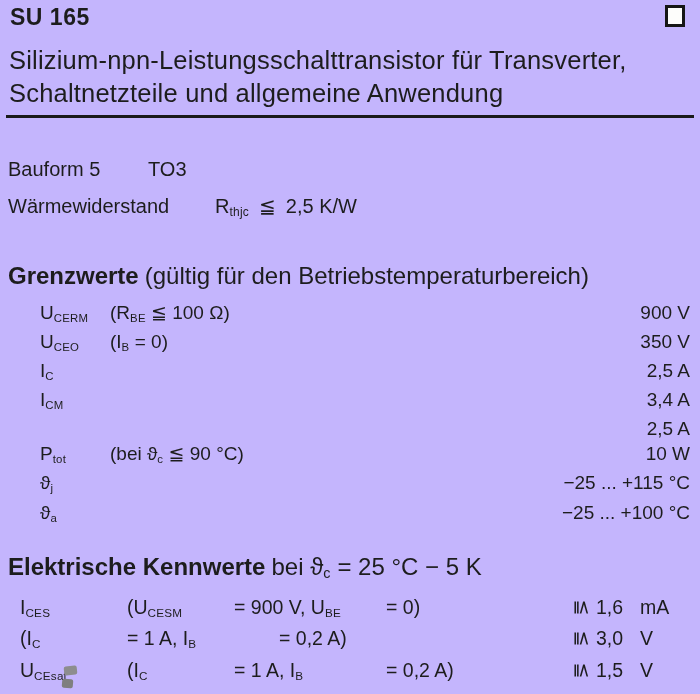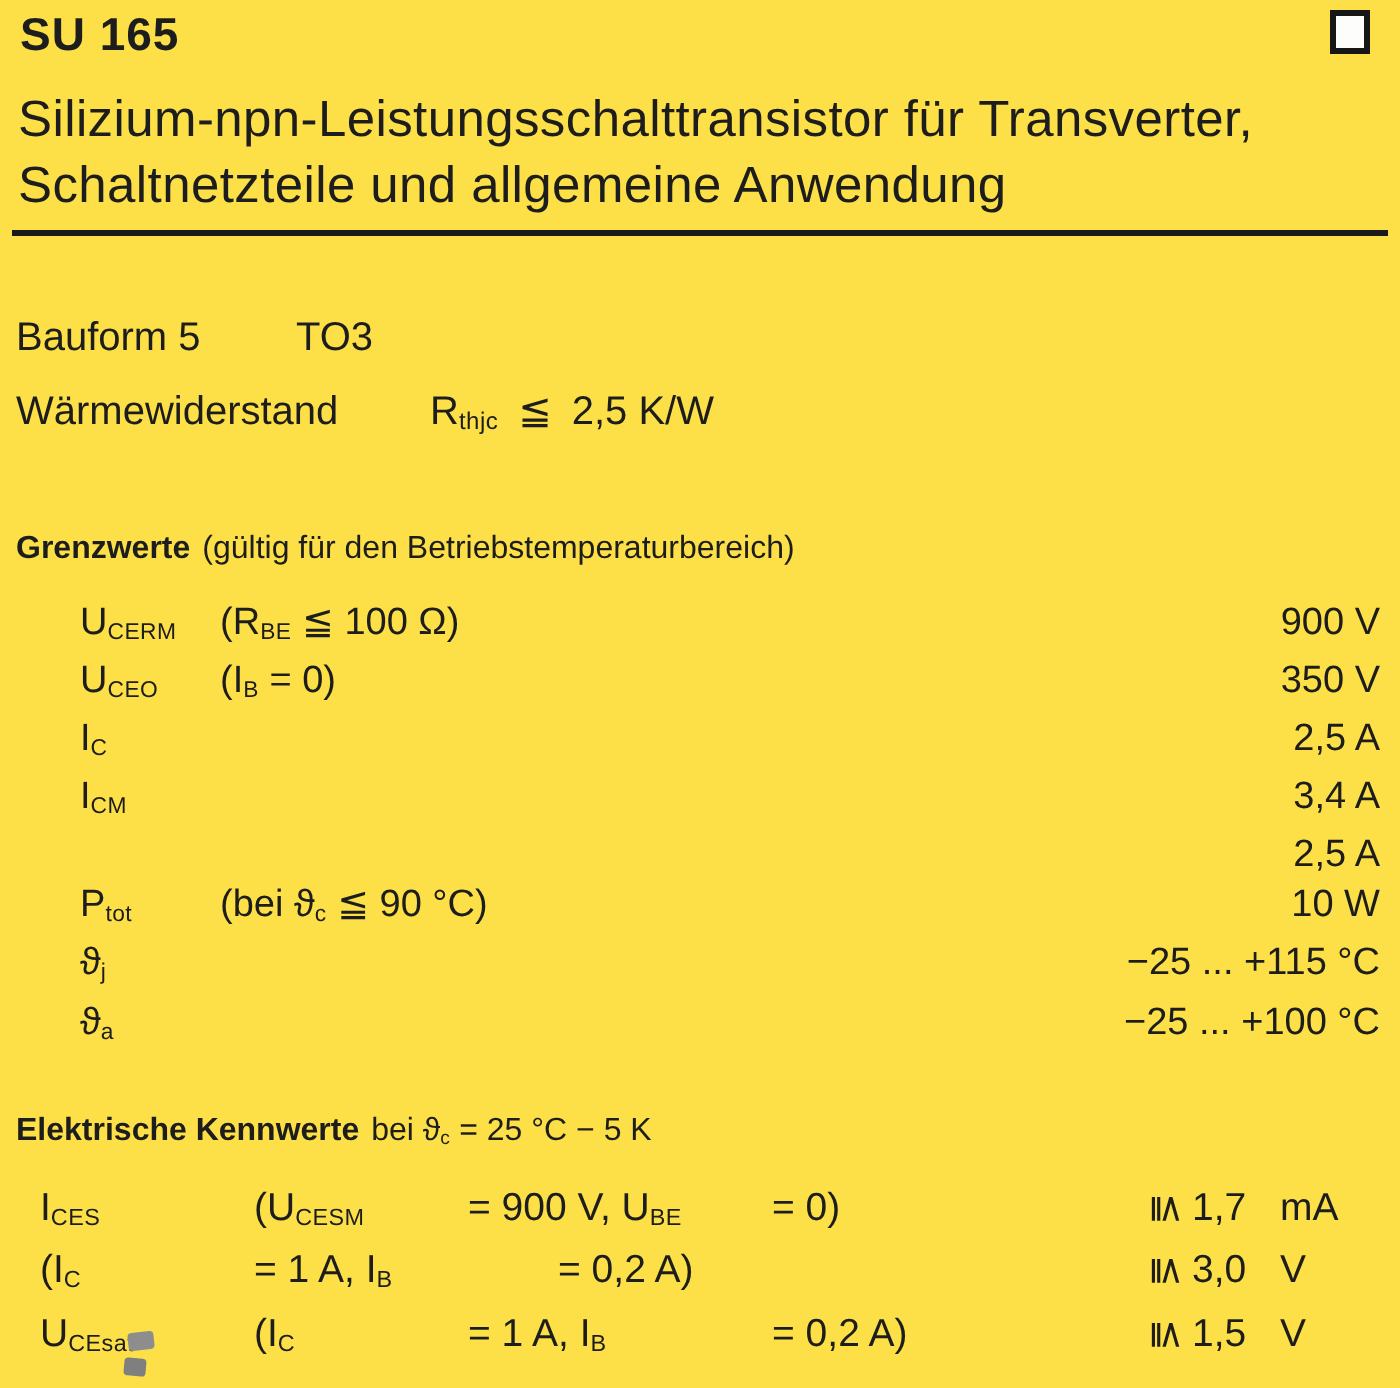--- a/index.html
+++ b/index.html
@@ -1,18 +1,18 @@
 <!DOCTYPE html>
 <html><head>
 <meta charset="utf-8">
 <style>
   html,body { margin:0; padding:0; background:#e8e8e6; }
   .page {
     position:relative; width:700px; height:694px; margin:0 auto;
-    background:#fde047; color:#1d1d1d; overflow:hidden;
+    background:#c4b5fd; color:#1d1d1d; overflow:hidden;
     font-family:"Liberation Sans","DejaVu Sans",sans-serif;
   }
   .b { font-weight:700; }
   .sub { font-size:0.6em; vertical-align:-0.22em; letter-spacing:0.02em; }
 
   
   .part-number { margin:4px 0 0 10px; font-size:23px; line-height:26px; font-weight:700; letter-spacing:0.5px; }
   .corner-box { position:absolute; top:5px; right:15px; width:14px; height:16px; border:3px solid #161616; background:#fdfdfb; }
   .subtitle { margin:0 0 0 9px; font-size:25.5px; line-height:33px; font-weight:400; letter-spacing:0.2px; }
   .subtitle.first { margin-top:14px; }
@@ -20,21 +20,21 @@
 
   
   .general { margin-top:40px; font-size:20px; }
   .line { margin-left:8px; line-height:23px; }
   .line.thermal { margin-top:14px; }
   .bauform-label { display:inline-block; width:140px; }
   .thermal-label { display:inline-block; width:207px; }
   .relation { margin:0 10px; }
 
   
-  .sec-title { margin:0 0 0 8px; font-size:16px; line-height:24px; font-weight:400; }
+  .sec-title { margin:0 0 0 8px; font-size:24px; line-height:24px; font-weight:400; }
   .sec-title.grenz { margin-top:40px; }
   .sec-title.kenn { margin-top:25px; }
   .sec-title .rest { margin-left:6px; }
 
   
   .gtable { margin:13px 0 0 0; font-size:19px;padding-left:32px; }
   .grow { display:flex; align-items:baseline; line-height:24.7px; padding-left:8px; }
   .gsym { flex:none; width:70px; }
   .gcond { flex:1; }
   .gval { flex:none; text-align:right; padding-right:10px; white-space:pre; }
@@ -125,21 +125,21 @@
 
   <h2 class="sec-title kenn"><span class="b">Elektrische Kennwerte</span><span class="rest"><span>bei ϑ</span><span class="sub">c</span><span> = 25 °C − 5 K</span></span></h2>
 
   <div class="ktable">
     <div class="krow">
         <span class="ksym"><span>I</span><span class="sub">CES</span></span>
         <span class="kcsym"><span>(U</span><span class="sub">CESM</span></span>
         <span class="kca"><span>= 900 V, U</span><span class="sub">BE</span></span>
         <span class="kcb"><span>= 0)</span></span>
         <span class="krel"><span class="rot">≦</span></span>
-        <span class="knum">1,7</span>
+        <span class="knum">1,6</span>
         <span class="kunit">mA</span>
       </div>
     <div class="krow">
         <span class="kcsym"><span>(I</span><span class="sub">C</span></span>
         <span class="kca"><span>= 1 A, I</span><span class="sub">B</span></span>
         <span class="kcb"><span>= 0,2 A)</span></span>
         <span class="krel"><span class="rot">≦</span></span>
         <span class="knum">3,0</span>
         <span class="kunit">V</span>
       </div>

